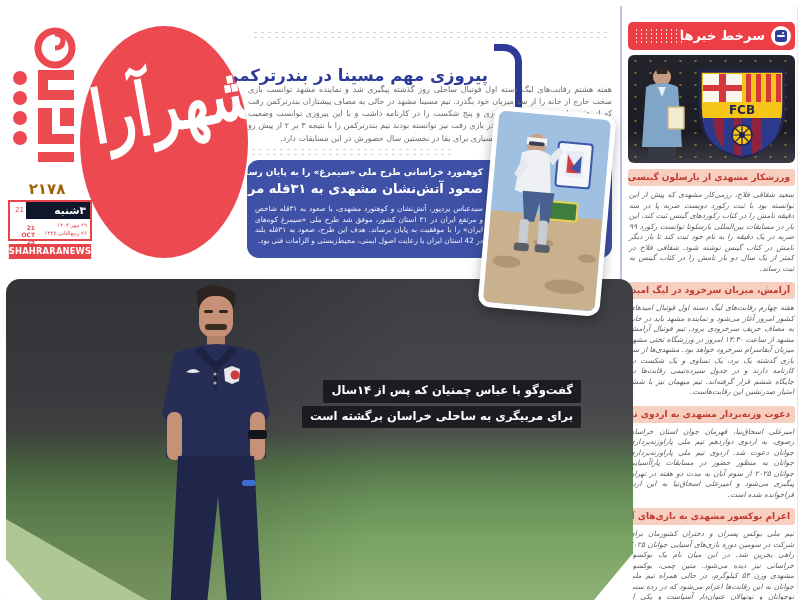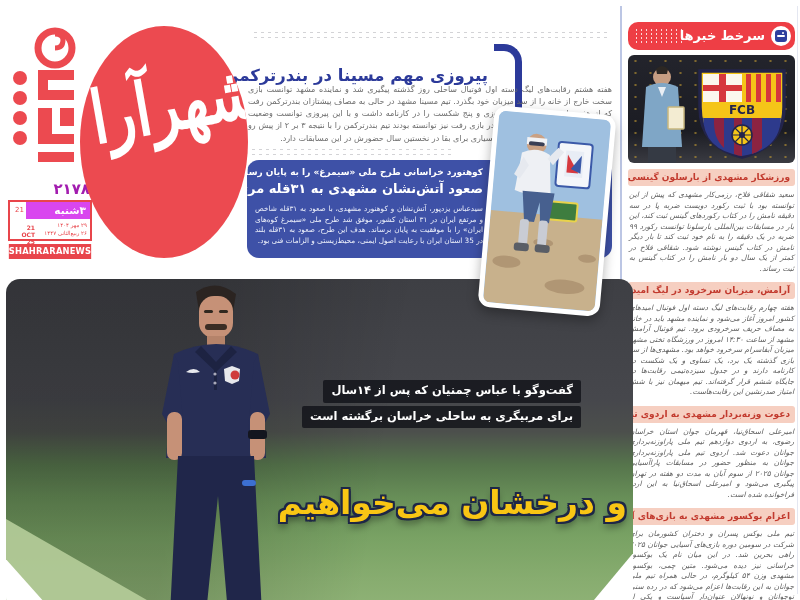--- a/index.html
+++ b/index.html
@@ -6,24 +6,24 @@
   body{
     width:800px;height:600px;position:relative;overflow:hidden;
     background:#ffffff;
     font-family:"DejaVu Sans","Liberation Sans",sans-serif;
   }
   .abs{position:absolute;}
   .rtl{direction:rtl;unicode-bidi:embed;}
 
   
   #kufic-logo{left:8px;top:26px;width:78px;height:152px;}
-  #issue-number{left:4px;top:180px;width:86px;text-align:right;
-    color:#a21caf;font-weight:bold;font-size:15px;letter-spacing:7px;}
+  #issue-number{left:4px;top:180px;width:86px;text-align:center;
+    color:#a16207;font-weight:bold;font-size:15px;letter-spacing:7px;}
   #date-box{left:8px;top:200px;width:84px;height:41px;border:2px solid #e8454b;background:#fff;box-sizing:border-box;}
-  #date-box .day-bar{position:absolute;left:16px;top:0;right:0;height:17px;background:#d946ef;
+  #date-box .day-bar{position:absolute;left:16px;top:0;right:0;height:17px;background:#0f172a;
     color:#fff;font-weight:bold;font-size:10.5px;line-height:17px;padding-left:4px;padding-right:4px;}
   #date-box .day-badge{position:absolute;left:3px;top:2px;width:13px;height:13px;border-radius:50%;
     background:#fff;color:#e8454b;font-size:7px;font-weight:normal;line-height:13px;text-align:center;}
   #date-box .d-line{position:absolute;right:3px;color:#e8454b;font-size:5.5px;line-height:6px;white-space:nowrap;}
   #date-box .d1{top:20px;} #date-box .d2{top:28px;}
   #date-box .d-greg{position:absolute;left:3px;top:22px;color:#e8454b;font-size:6px;font-weight:bold;line-height:7px;width:22px;}
   #site-bar{left:8px;top:244px;width:84px;height:15px;background:#e8454b;color:#fff;
     font-size:8.5px;font-weight:bold;line-height:15px;text-align:center;letter-spacing:.2px;transform:scaleX(.98);}
   #masthead-circle{left:80px;top:26px;width:168px;height:232px;border-radius:50%;
     background:#ec4a50;z-index:4;overflow:hidden;}
@@ -69,21 +69,21 @@
   .yellow-line{right:6px;color:#f9c614;font-weight:bold;font-size:33px;white-space:nowrap;z-index:3;
     text-shadow:-2px 0 #1e2747,2px 0 #1e2747,0 -2px #1e2747,0 2px #1e2747,
       -2px -2px #1e2747,2px 2px #1e2747,-2px 2px #1e2747,2px -2px #1e2747,0 5px 7px rgba(0,0,0,.45);}
   #feature-headline-1{top:148px;}
   #feature-headline-2{top:204px;}
 
   
   #col-separator{left:620px;top:6px;width:2px;height:588px;background:#bcc6e4;}
   #edge-line{left:797px;top:6px;width:1px;height:588px;background:#e4e7f1;}
   #right-col{left:628px;top:22px;width:167px;}
-  .col-banner{position:relative;height:28px;background:#ee3e45;border-radius:10px;margin-bottom:5px;}
+  .col-banner{position:relative;height:28px;background:#ee3e45;border-radius:5px;margin-bottom:5px;}
   .col-banner .banner-label{position:absolute;top:0;line-height:28px;color:#fff;font-weight:bold;font-size:13px;white-space:nowrap;}
   .col-banner .banner-dots{position:absolute;top:6px;height:16px;
     background-image:radial-gradient(rgba(255,255,255,.8) .7px,transparent 1px);background-size:5px 4px;}
   .logo-badge{position:absolute;top:4px;width:20px;height:20px;border-radius:50%;background:#fff;}
   .logo-badge .sq{position:absolute;left:4px;top:4px;width:12px;height:12px;border-radius:3px;background:#2e3f9e;}
   .logo-badge .sq i{position:absolute;left:2px;top:5px;width:8px;height:2px;background:#fff;border-radius:1px;}
   .logo-badge .sq b{position:absolute;left:7px;top:2px;width:2px;height:2px;background:#fff;border-radius:50%;}
   #news-photo{position:relative;height:108px;border-radius:6px;margin-bottom:6px;overflow:hidden;
     background:
       radial-gradient(rgba(203,161,49,.55) 1px,transparent 1.4px),
@@ -129,21 +129,21 @@
 
 <div id="dots-strip-1" class="abs dots"></div>
 <div id="dots-strip-2" class="abs dots"></div>
 <div id="headline-bracket" class="abs"></div>
 <div id="top-story-headline" class="abs rtl">پیروزی مهم مسینا در بندرترکمن</div>
 <div id="top-story-body" class="abs rtl">هفته هشتم رقابت‌های لیگ دسته اول فوتبال ساحلی روز گذشته پیگیری شد و نماینده مشهد توانست بازی سخت خارج از خانه را از سد میزبان خود بگذرد. تیم مسینا مشهد در حالی به مصاف پیشتازان بندرترکمن رفت که از هفت بازی قبلی خود دو پیروزی و پنج شکست را در کارنامه داشت و با این پیروزی توانست وضعیت بهتری در جدول پیدا کند. مشهدی‌ها در بازی رفت نیز توانسته بودند تیم بندرترکمن را با نتیجه ۳ بر ۲ از پیش رو بردارند و حالا نماینده مشهد شانس بسیاری برای بقا در نخستین سال حضورش در این مسابقات دارد.</div>
 
 <div id="summit-band" class="abs">
   <div id="summit-kicker" class="abs rtl">کوهنورد خراسانی طرح ملی «سیمرغ» را به پایان رساند</div>
   <div id="summit-headline" class="abs rtl">صعود آتش‌نشان مشهدی به ۳۱قله مرتفع ایران</div>
-  <div id="summit-body" class="abs rtl">سیدعباس یزدپور، آتش‌نشان و کوهنورد مشهدی، با صعود به ۳۱قله شاخص و مرتفع ایران در ۳۱ استان کشور، موفق شد طرح ملی «سیمرغ کوه‌های ایران» را با موفقیت به پایان برساند. هدف این طرح، صعود به ۳۱قله بلند در 35 استان ایران با رعایت اصول ایمنی، محیط‌زیستی و الزامات فنی بود.</div>
+  <div id="summit-body" class="abs rtl">سیدعباس یزدپور، آتش‌نشان و کوهنورد مشهدی، با صعود به ۳۱قله شاخص و مرتفع ایران در ۳۱ استان کشور، موفق شد طرح ملی «سیمرغ کوه‌های ایران» را با موفقیت به پایان برساند. هدف این طرح، صعود به ۳۱قله بلند در 42 استان ایران با رعایت اصول ایمنی، محیط‌زیستی و الزامات فنی بود.</div>
 </div>
 
 <div id="climber-card" class="abs">
   <svg width="112" height="192" viewBox="0 0 112 192">
     <rect width="112" height="108" fill="#9fc0e0"></rect>
     <rect y="100" width="112" height="92" fill="#c8b18c"></rect>
     <g fill="#b09674">
       <ellipse cx="20" cy="150" rx="14" ry="6"></ellipse>
         <ellipse cx="80" cy="170" rx="20" ry="7"></ellipse>
       <ellipse cx="55" cy="128" rx="10" ry="4"></ellipse>
@@ -192,21 +192,20 @@
     <rect x="114" y="146" width="19" height="9" rx="3" fill="#14161f"></rect>
     <path d="M44 172 h76 l8 158 h-34 l-10 -118 -12 118 h-36 z" fill="#20264a"></path>
     <rect x="108" y="196" width="14" height="6" rx="3" fill="#3c6fd1"></rect>
   </svg>
   <div id="bevel-bl" class="abs"></div>
   <div id="bevel-br" class="abs"></div>
   <div id="feature-kicker" class="abs rtl">
     <span>گفت‌وگو با عباس چمنیان که پس از ۱۴سال</span><br>
     <span>برای مربیگری به ساحلی خراسان برگشته است</span>
   </div>
-  <div id="feature-headline-2" class="abs rtl yellow-line">و درخشان می‌خواهیم</div>
 </div>
 
 <div id="col-separator" class="abs"></div>
 <div id="edge-line" class="abs"></div>
 
 <div id="right-col" class="abs rtl">
 
   <div class="col-banner">
     <div class="logo-badge" style="right:4px;">
       <div class="sq">

